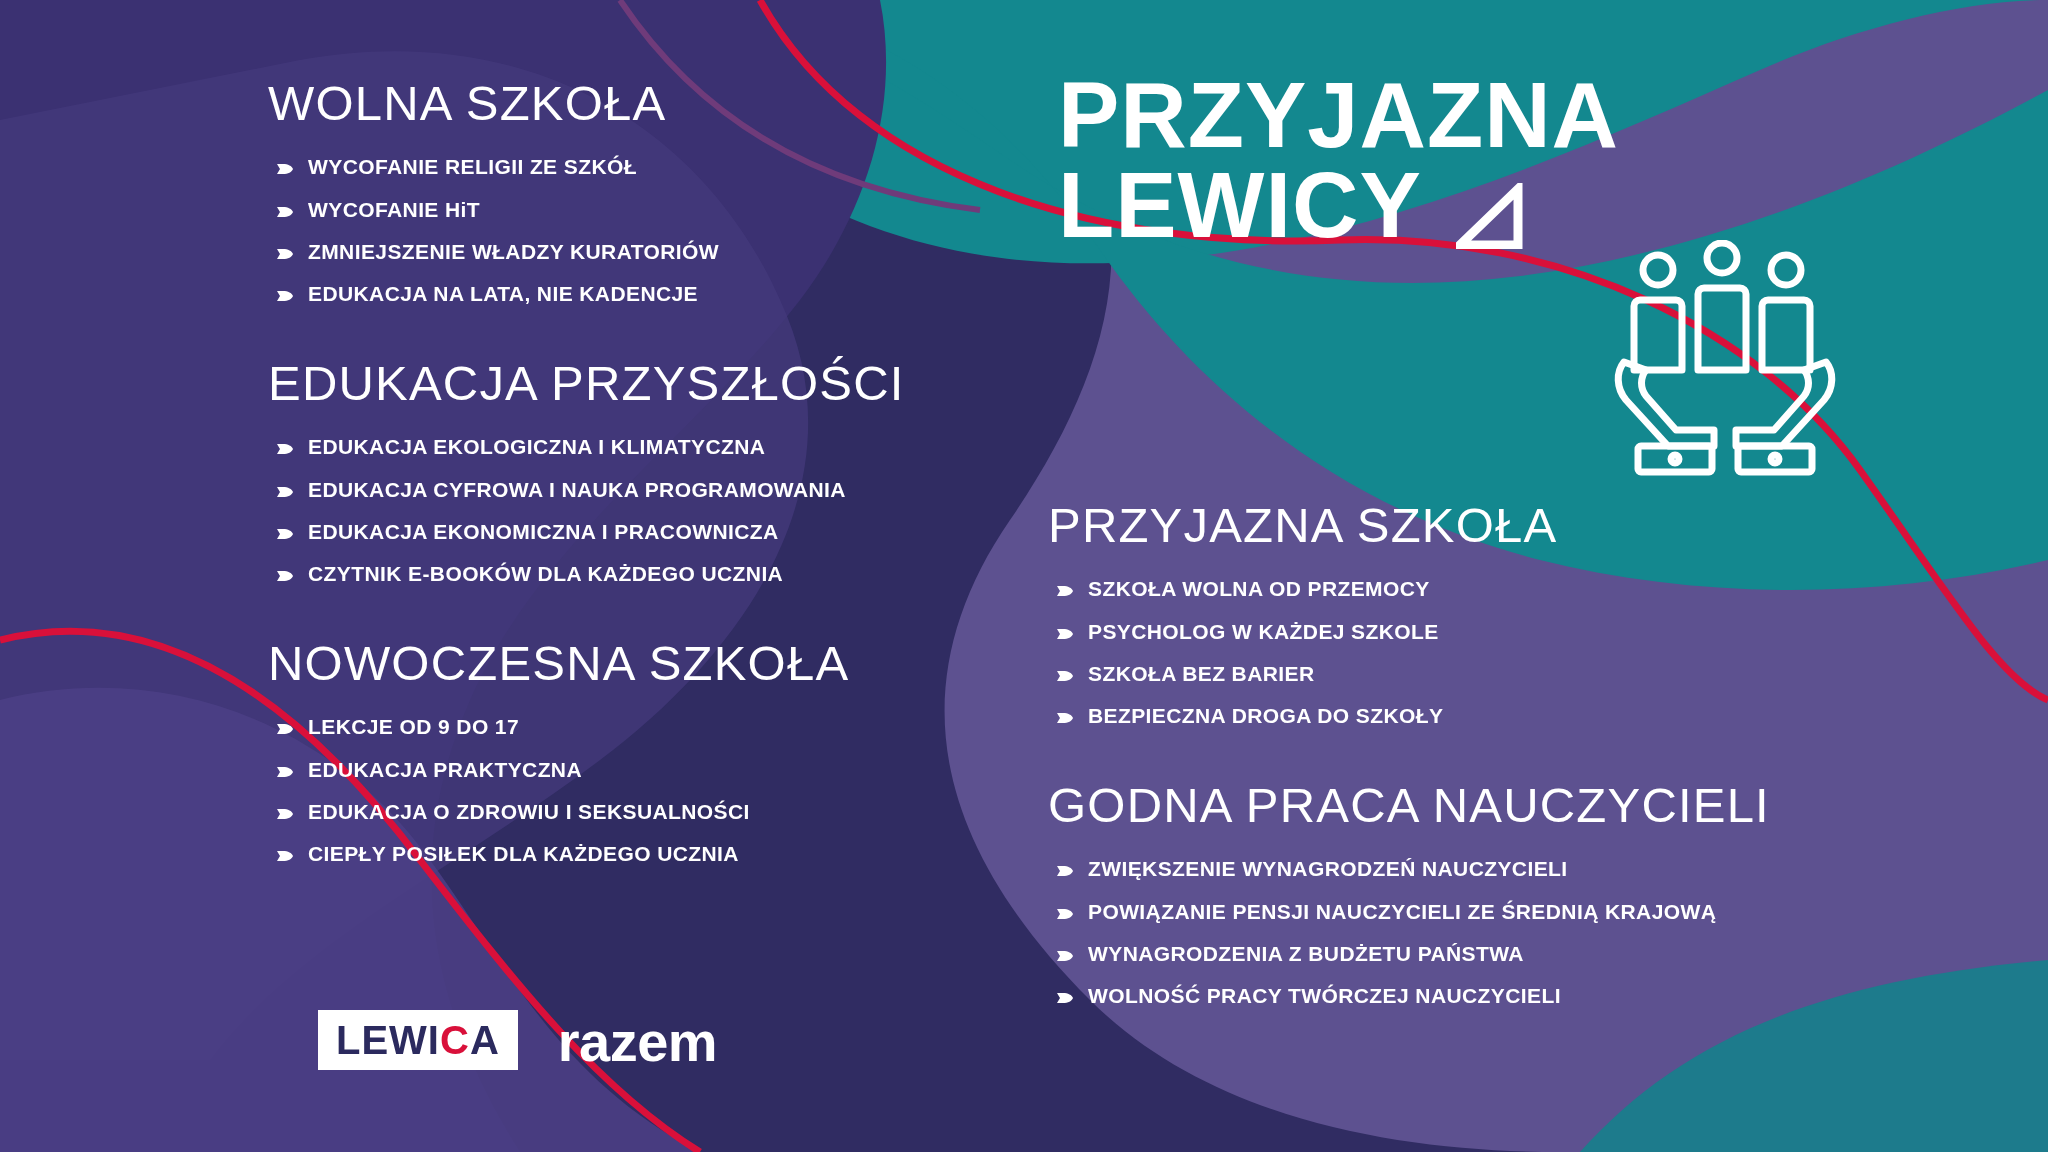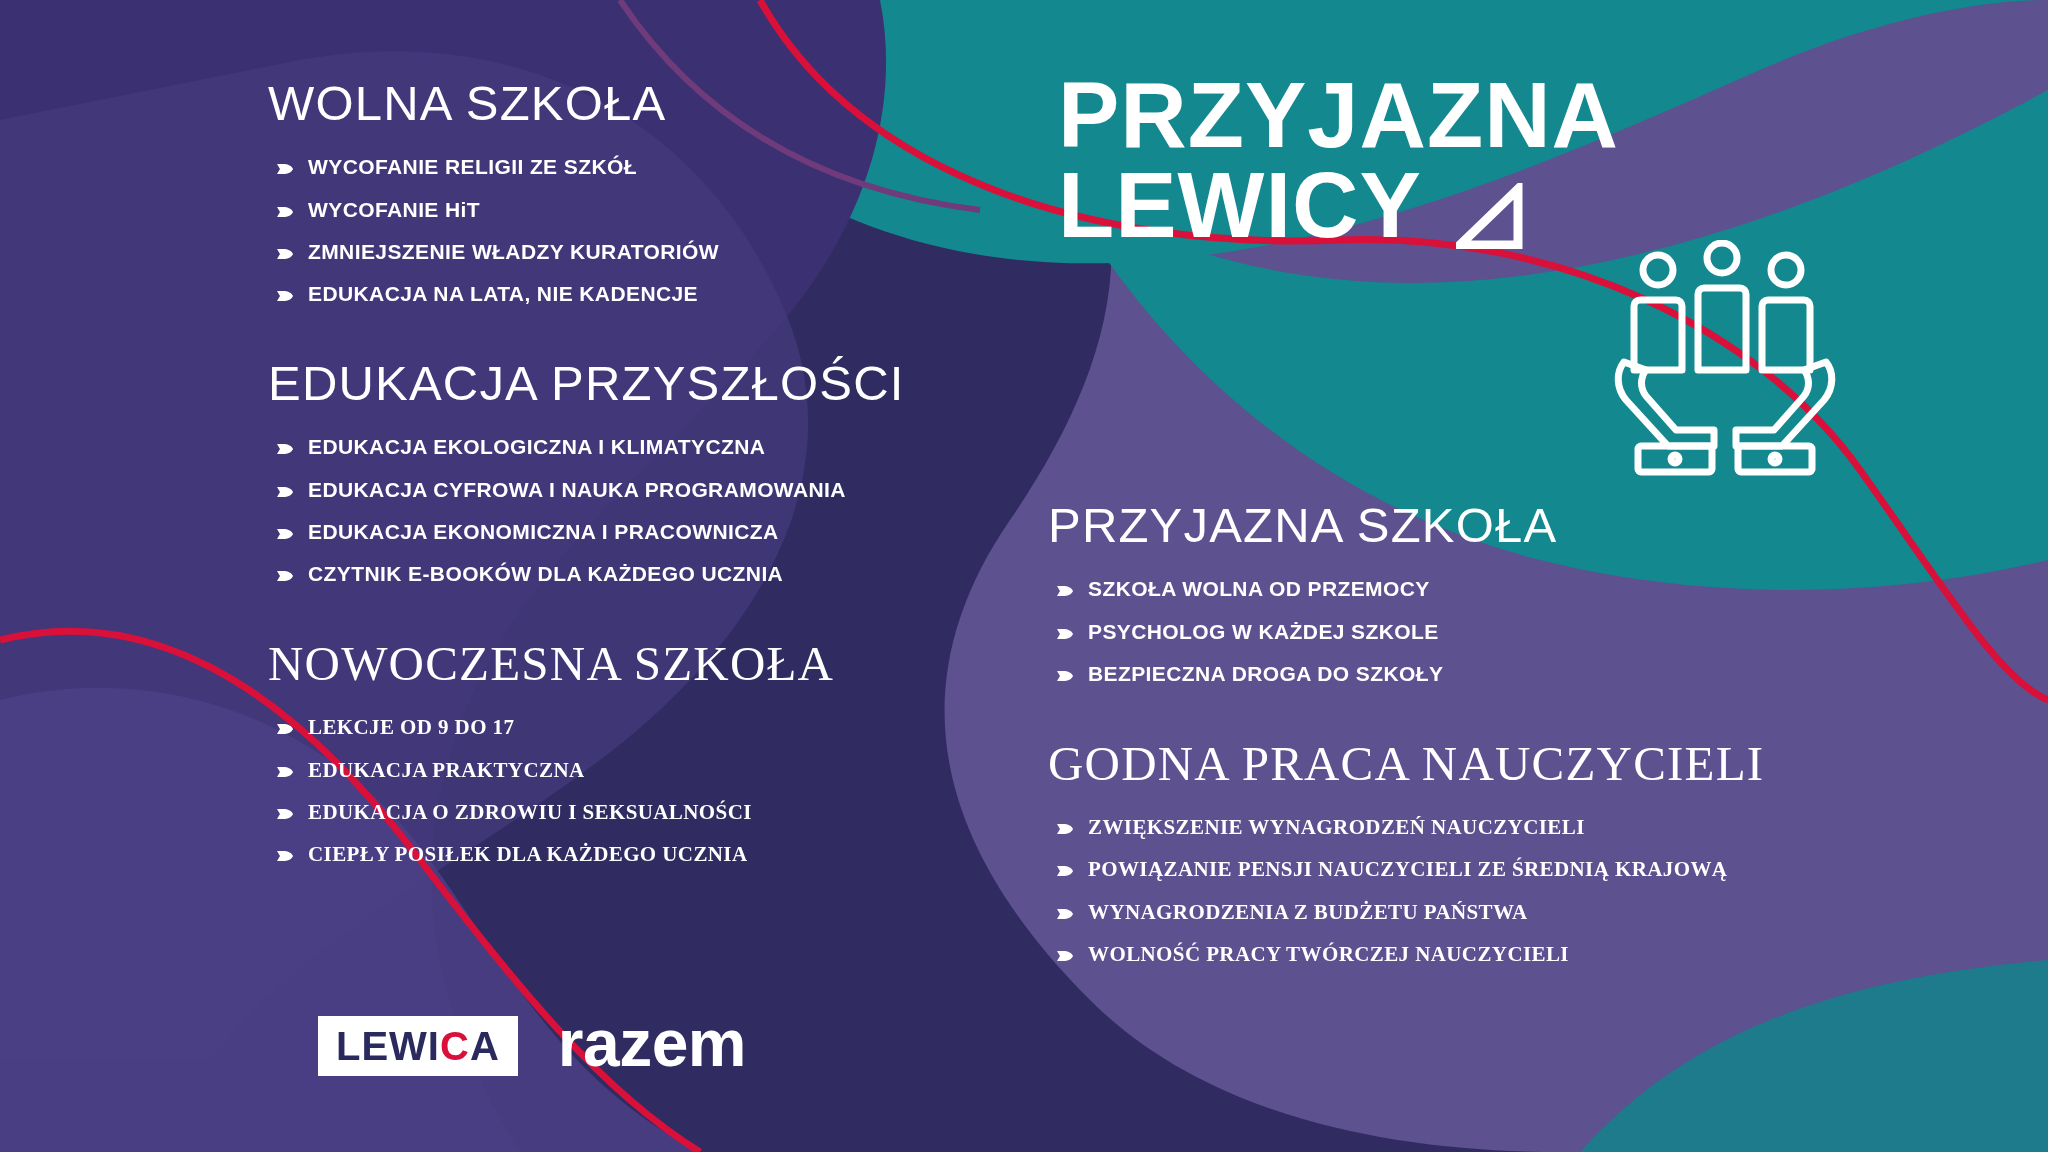--- a/index.html
+++ b/index.html
@@ -37,21 +37,21 @@
   }
   .right-col {
     position: absolute;
     left: 1048px;
     top: 500px;
     width: 880px;
   }
   .section {
     margin-bottom: 52px;
   }
-  .section:last-child { margin-bottom: 0; font-family: Liberation Serif, serif; }
+  .section:last-child { margin-bottom: 0; }
   h2.sec-title {
     font-size: 49px;
     font-weight: 400;
     letter-spacing: 1.2px;
     margin: 0 0 26px 0;
     line-height: 1.05;
     color: #ffffff;
     white-space: nowrap;
   }
   ul.bullets {
@@ -124,21 +124,21 @@
   .lewica-text {
     font-size: 40px;
     font-weight: bold;
     letter-spacing: 1px;
     color: #2b2a5e;
     line-height: 1;
   }
   .lewica-text .accent { color: #d9103a; }
   .razem-text {
     margin-left: 40px;
-    font-size: 66px;
+    font-size: 56px;
     font-weight: bold;
     color: #ffffff;
     letter-spacing: -0.5px;
     line-height: 1;
   }
 </style>
 </head>
 <body>
 
 <div id="poster">
@@ -346,20 +346,28 @@
             </svg>
           </span>
           <span>PSYCHOLOG W KAŻDEJ SZKOLE</span>
         </li>
         <li>
           <span class="bullet-icon">
             <svg width="26" height="16" viewBox="0 0 26 16" xmlns="http://www.w3.org/2000/svg">
               <path d="M2,10 h10 l-3,-5 h6 c5,0 9,2 10,5 c-1,3 -5,5 -10,5 h-6 l3,-5 h-10 z" fill="#ffffff"></path>
             </svg>
           </span>
+          <span>SZKOŁA BEZ BARIER</span>
+        </li>
+        <li>
+          <span class="bullet-icon">
+            <svg width="26" height="16" viewBox="0 0 26 16" xmlns="http://www.w3.org/2000/svg">
+              <path d="M2,10 h10 l-3,-5 h6 c5,0 9,2 10,5 c-1,3 -5,5 -10,5 h-6 l3,-5 h-10 z" fill="#ffffff"></path>
+            </svg>
+          </span>
           <span>BEZPIECZNA DROGA DO SZKOŁY</span>
         </li>
       </ul>
     </div>
 
     <div class="section">
       <h2 class="sec-title">GODNA PRACA NAUCZYCIELI</h2>
       <ul class="bullets">
         <li>
           <span class="bullet-icon">

